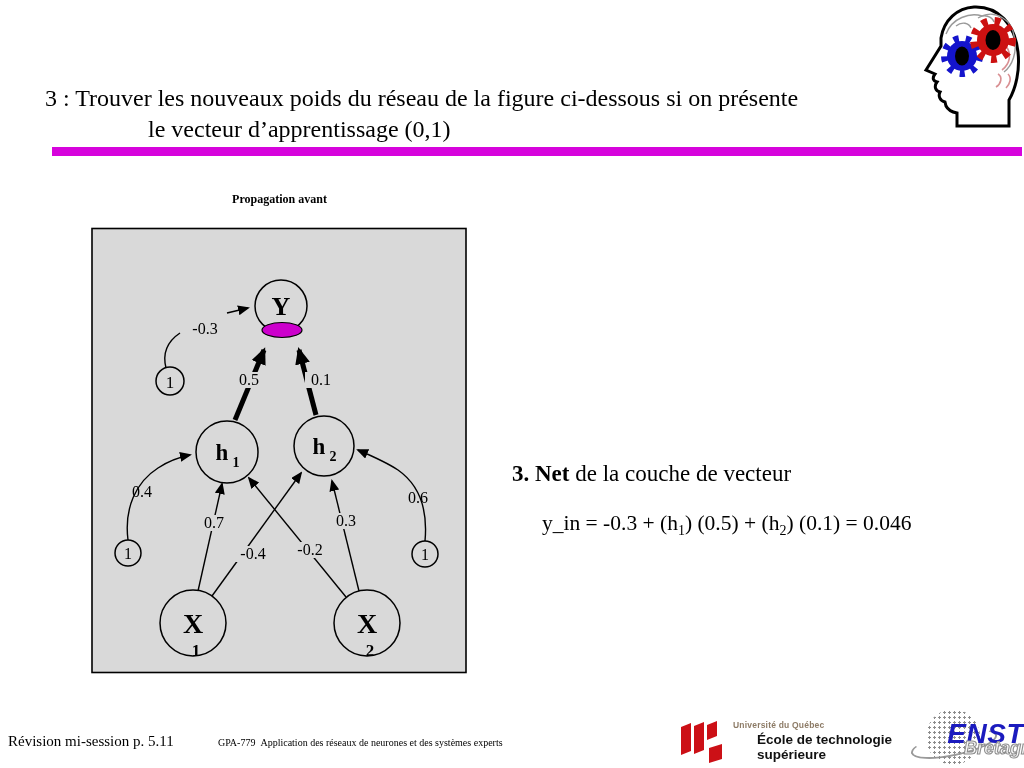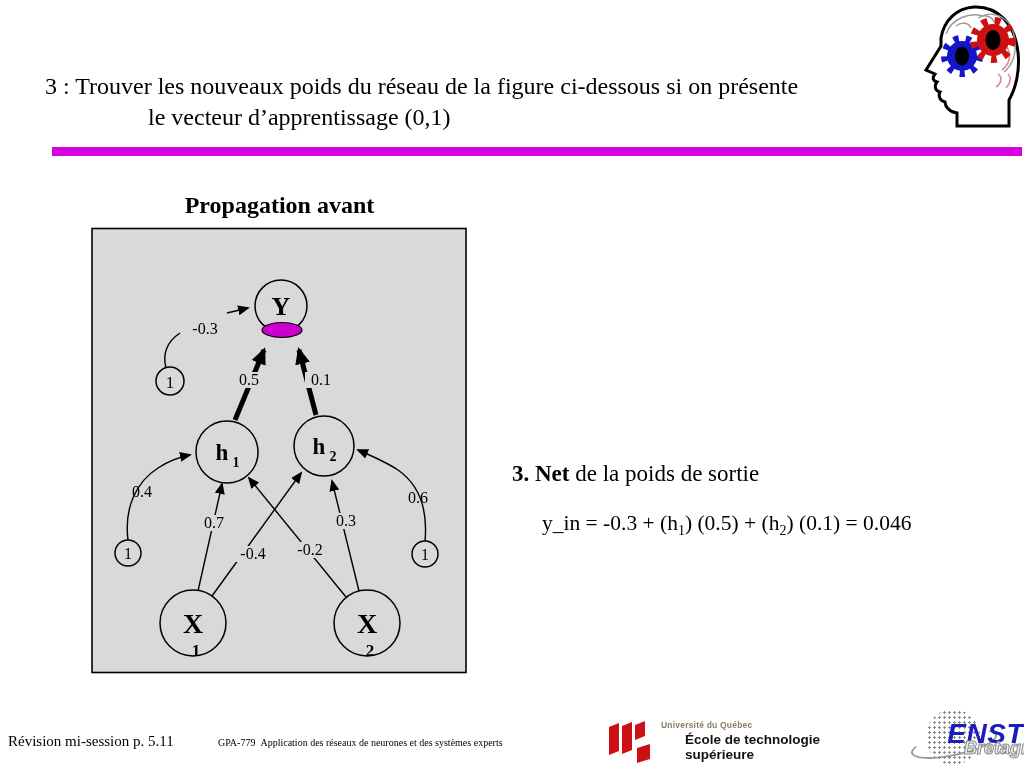--- a/index.html
+++ b/index.html
@@ -1,45 +1,45 @@
 <!DOCTYPE html>
 <html><head>
 <meta charset="utf-8">
 <style>
   html,body{margin:0;padding:0;}
   body{width:1024px;height:768px;background:#fff;position:relative;overflow:hidden;
        font-family:"Liberation Serif", serif;color:#000;}
   .abs{position:absolute;}
 
   
-  .title{left:45px;top:71px;width:900px;font-size:24px;line-height:31px;}
+  .title{left:45px;top:83px;width:900px;font-size:24px;line-height:31px;}
   .title .l2{margin-left:103px;}
 
   
   .bar{left:52px;top:147px;}
 
   
   .diag-heading{left:91px;top:192px;width:377px;text-align:center;
-                font-size:24px;font-weight:bold;}
+                font-size:12px;font-weight:bold;}
   .diagram{left:91px;top:227px;}
   .w-label{font-size:16px;font-family:"Liberation Serif",serif;}
   .n-label{font-weight:bold;font-family:"Liberation Serif",serif;}
 
   
   .sol1{left:505px;top:461px;font-size:23px;}
   .sol1 b{font-weight:bold;margin-left:7px;}
   .sol2{left:542px;top:511px;font-size:21.5px;text-align:center;}
   .sub{font-size:14px;vertical-align:-5px;}
 
   
   .foot-left{left:8px;top:733px;font-size:15px;}
   .foot-course{left:218px;top:737px;font-size:10px;}
 
   
-  .ets{left:608px;top:718px;width:270px;height:48px;}
+  .ets{left:680px;top:718px;width:270px;height:48px;}
   .ets .mark{position:absolute;left:0;top:3px;}
   .ets .txt{position:absolute;left:53px;top:2px;width:215px;
             font-family:"Liberation Sans",sans-serif;}
   .ets .uq{font-size:8.5px;color:#8d7b66;font-weight:bold;letter-spacing:.2px;}
   .ets .name{font-size:13.5px;font-weight:bold;color:#111;margin-top:2px;padding-left:24px;}
 
   
   .enst{left:912px;top:706px;width:112px;height:62px;font-family:"Liberation Sans",sans-serif;}
   .enst .globe{position:absolute;left:14px;top:3px;width:54px;height:56px;border-radius:50%;
       background-image:radial-gradient(circle,#8c8c8c 1.1px, rgba(0,0,0,0) 1.4px);
@@ -156,21 +156,21 @@
     <text x="196" y="656" font-size="17">1</text>
     <text x="367" y="633" font-size="28">X</text>
     <text x="370" y="656" font-size="17">2</text>
     <text x="170" y="388" font-size="17" font-weight="normal">1</text>
     <text x="128" y="559" font-size="16" font-weight="normal">1</text>
     <text x="425" y="560" font-size="16" font-weight="normal">1</text>
   </g>
 </svg>
 
 <div class="abs sol1">
-  <b>3. Net</b><span> de la poids de sortie</span>
+  <b>3. Net</b><span> de la couche de vecteur</span>
 </div>
 <div class="abs sol2">
   <span>y_in = -0.3 + (h</span><span class="sub">1</span><span>) (0.5) + (h</span><span class="sub">2</span><span>) (0.1) = 0.046</span>
 </div>
 
 <div class="abs foot-left">Révision mi-session p. 5.11</div>
 <div class="abs foot-course">GPA-779 &nbsp;Application des réseaux de neurones et des systèmes experts</div>
 
 <div class="abs ets">
   <svg class="mark" width="46" height="45" viewBox="0 0 46 45">

